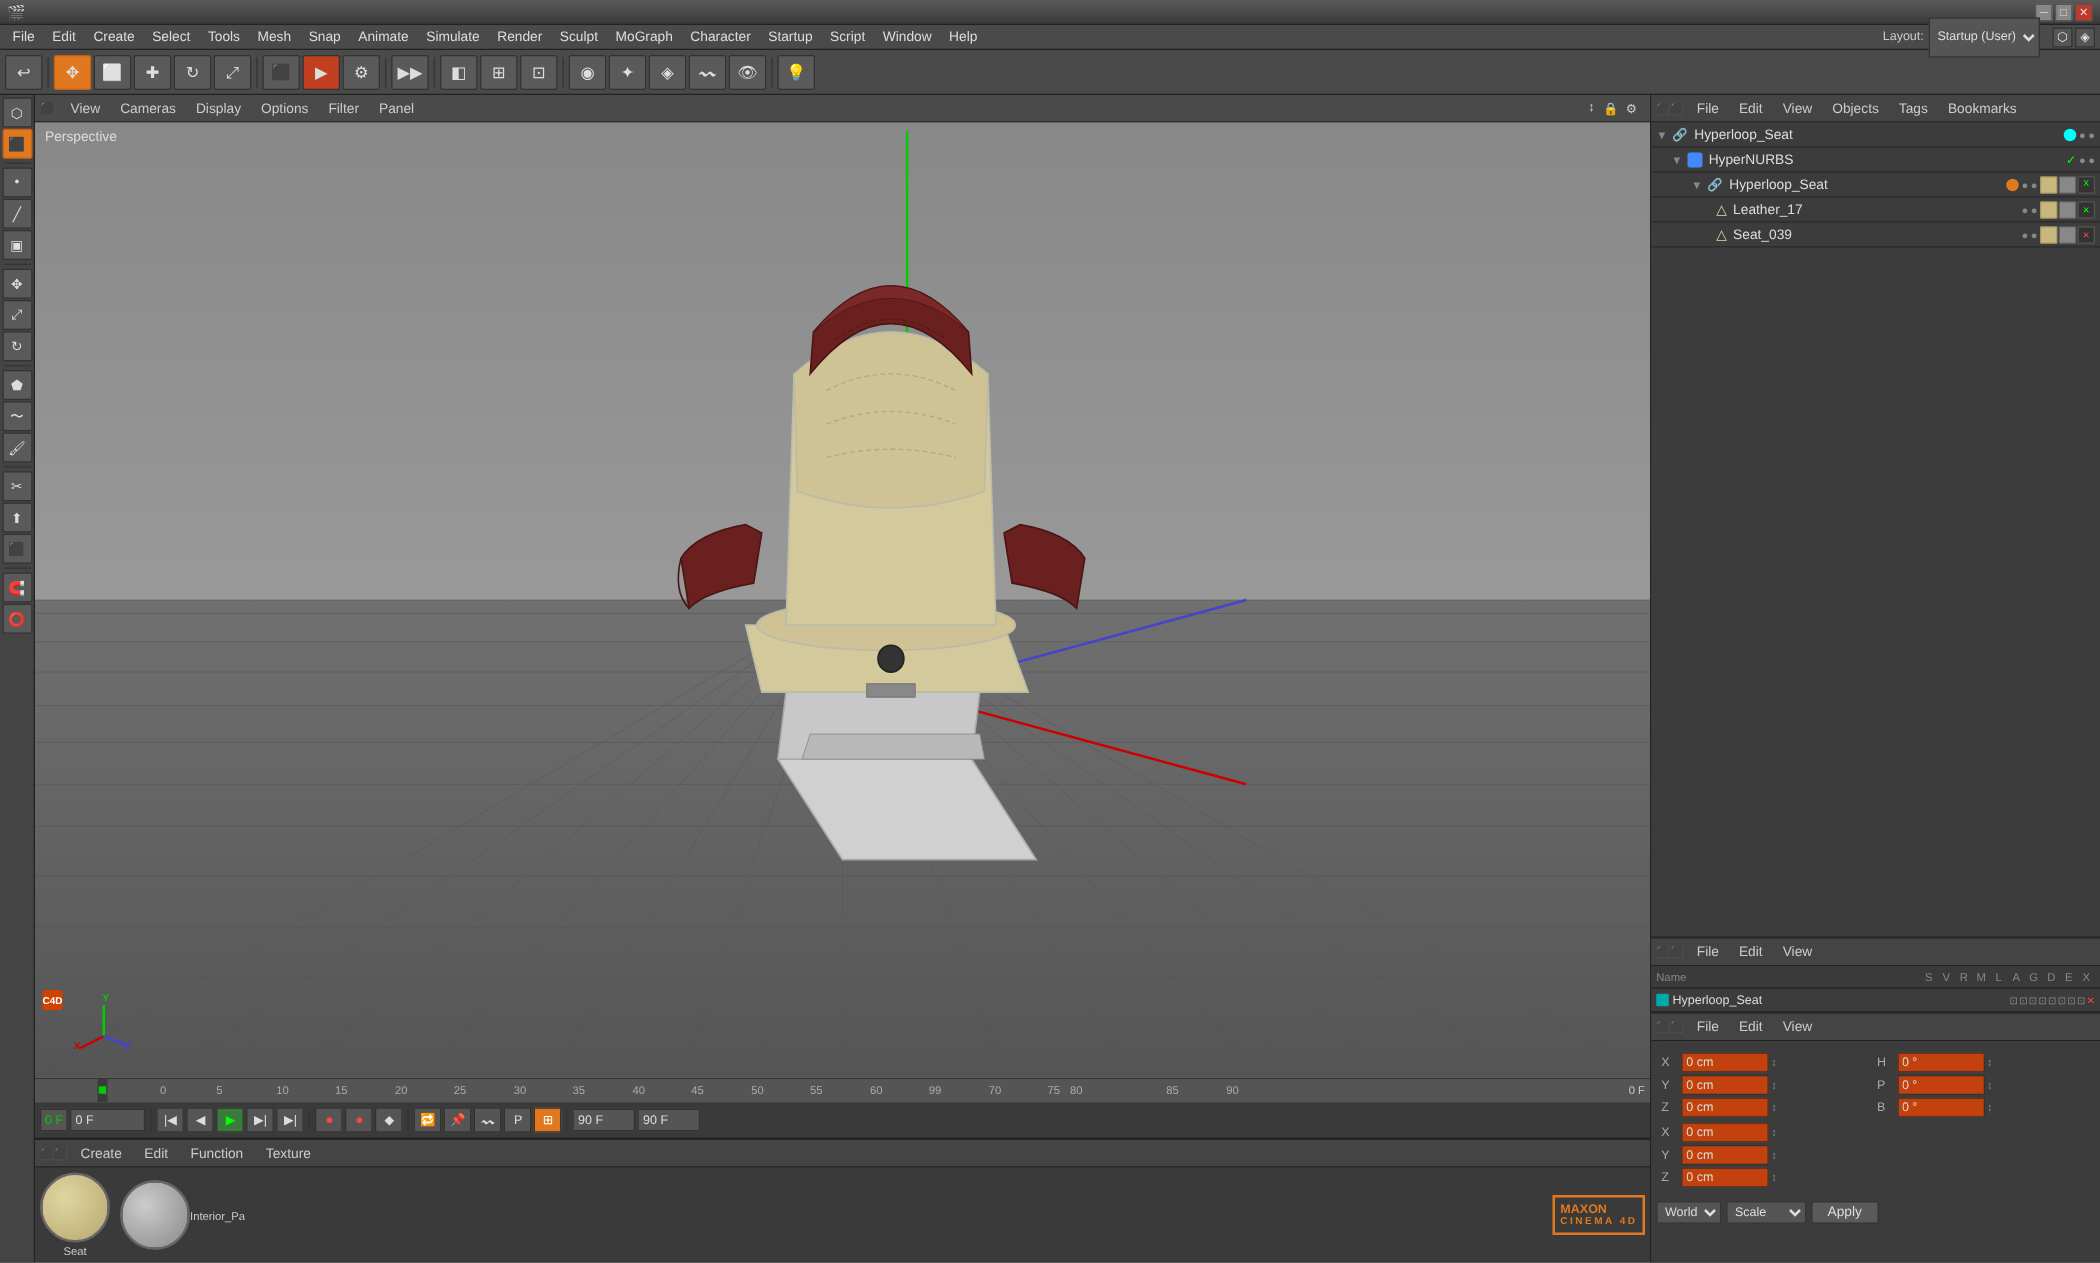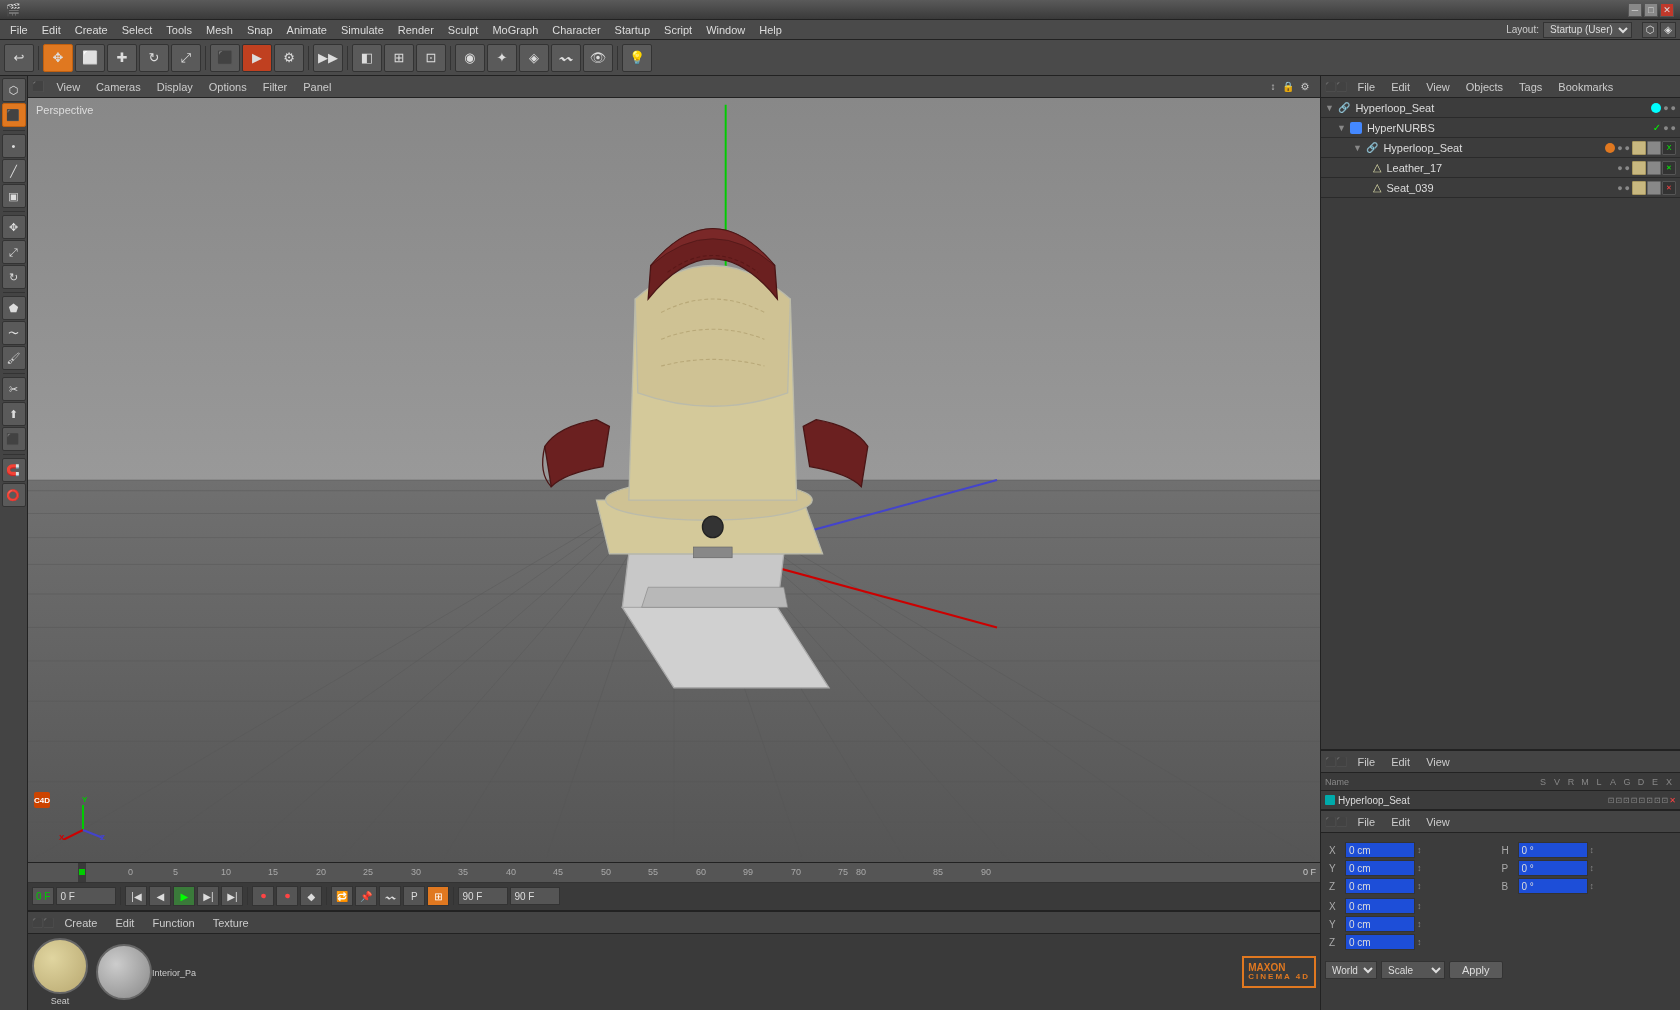--- a/index.html
+++ b/index.html
@@ -168,21 +168,21 @@
       padding: 2px 12px; background: #5a5a5a; border: 1px solid #333;
       color: #ddd; font-size: 11px; cursor: pointer; border-radius: 2px;
     }
 
     
     #coord-panel {
       background: #3c3c3c; padding: 4px; display: grid; grid-template-columns: 1fr 1fr; gap: 2px;
     }
     .coord-row { display: flex; align-items: center; height: 18px; gap: 2px; }
     .coord-label { width: 14px; color: #aaa; font-size: 10px; }
-    .coord-input { width: 70px; height: 16px; background: #1d4ed8; border: 1px solid #333; color: #ddd; font-size: 10px; padding: 0 3px; }
+    .coord-input { width: 70px; height: 16px; background: #c2410c; border: 1px solid #333; color: #ddd; font-size: 10px; padding: 0 3px; }
     .coord-suffix { color: #888; font-size: 9px; }
 
     
     .vp-icon-strip {
       position: absolute; top: 0; right: 0; display: flex; align-items: center;
       padding: 0 4px; height: 22px; gap: 2px; z-index: 20;
     }
     .vp-icon { width: 14px; height: 14px; color: #aaa; font-size: 10px; cursor: pointer; display: flex; align-items: center; justify-content: center; }
 
     
@@ -223,21 +223,21 @@
   <span class="menu-item">Render</span>
   <span class="menu-item">Sculpt</span>
   <span class="menu-item">MoGraph</span>
   <span class="menu-item">Character</span>
   <span class="menu-item">Startup</span>
   <span class="menu-item">Script</span>
   <span class="menu-item">Window</span>
   <span class="menu-item">Help</span>
   <div style="margin-left:auto;display:flex;align-items:center;gap:4px;font-size:10px;color:#ccc;">
     <span>Layout:</span>
-    <select style="background:#555;border:1px solid #333;color:#ddd;font-size:10px;height:16px;padding:0 2px;">
+    <select style="background:#555;border:1px solid #333;color:#ddd;font-size:10px;height:32px;padding:0 2px;">
       <option>Startup (User)</option>
     </select>
   </div>
   <div style="display:flex;gap:2px;margin-left:8px;">
     <span style="width:16px;height:16px;background:#555;border:1px solid #333;display:flex;align-items:center;justify-content:center;font-size:10px;cursor:pointer;">⬡</span>
     <span style="width:16px;height:16px;background:#555;border:1px solid #333;display:flex;align-items:center;justify-content:center;font-size:10px;cursor:pointer;">◈</span>
   </div>
 </div>
 
 <div id="main-toolbar">

